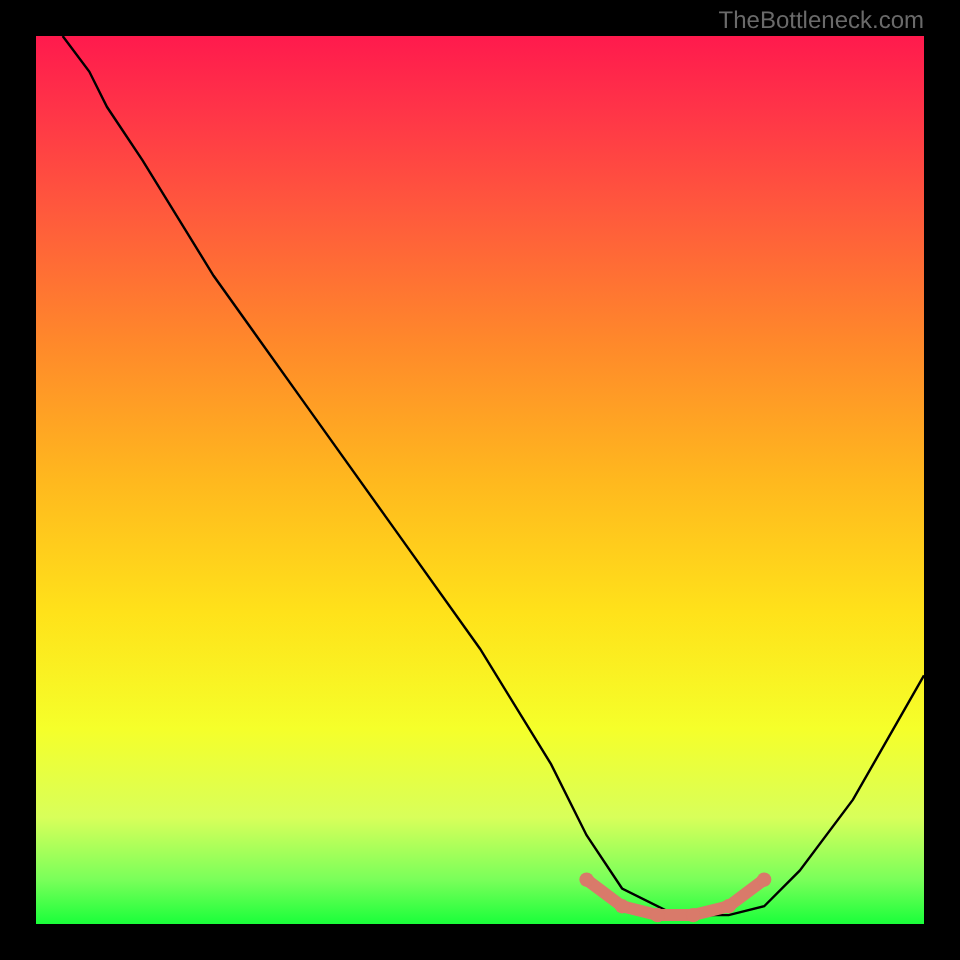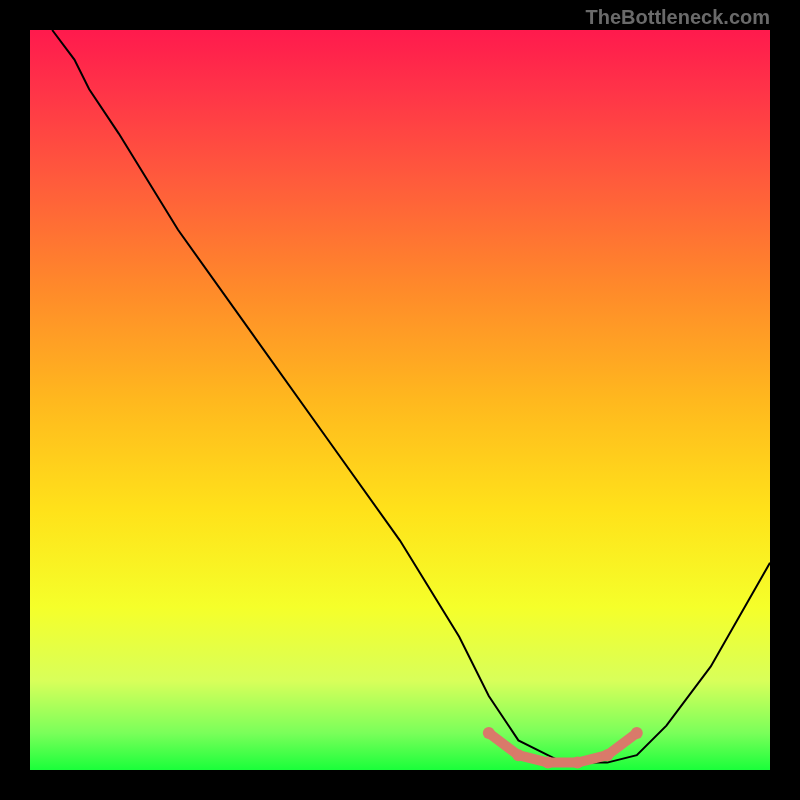--- a/index.html
+++ b/index.html
@@ -24,21 +24,21 @@
       #7aff5a 95%,
       #1aff3a 100%
     );
   }
 
   .attribution {
     position: absolute;
     top: 6px;
     right: 30px;
     font-size: 20px;
-    font-weight: 700;
+    font-weight: 400;
     color: #6a6a6a;
     font-family: Arial, Helvetica, sans-serif;
   }
 
   svg.plot {
     position: absolute;
     left: 0; top: 0;
     width: 740px; height: 740px;
     overflow: visible;
   }

